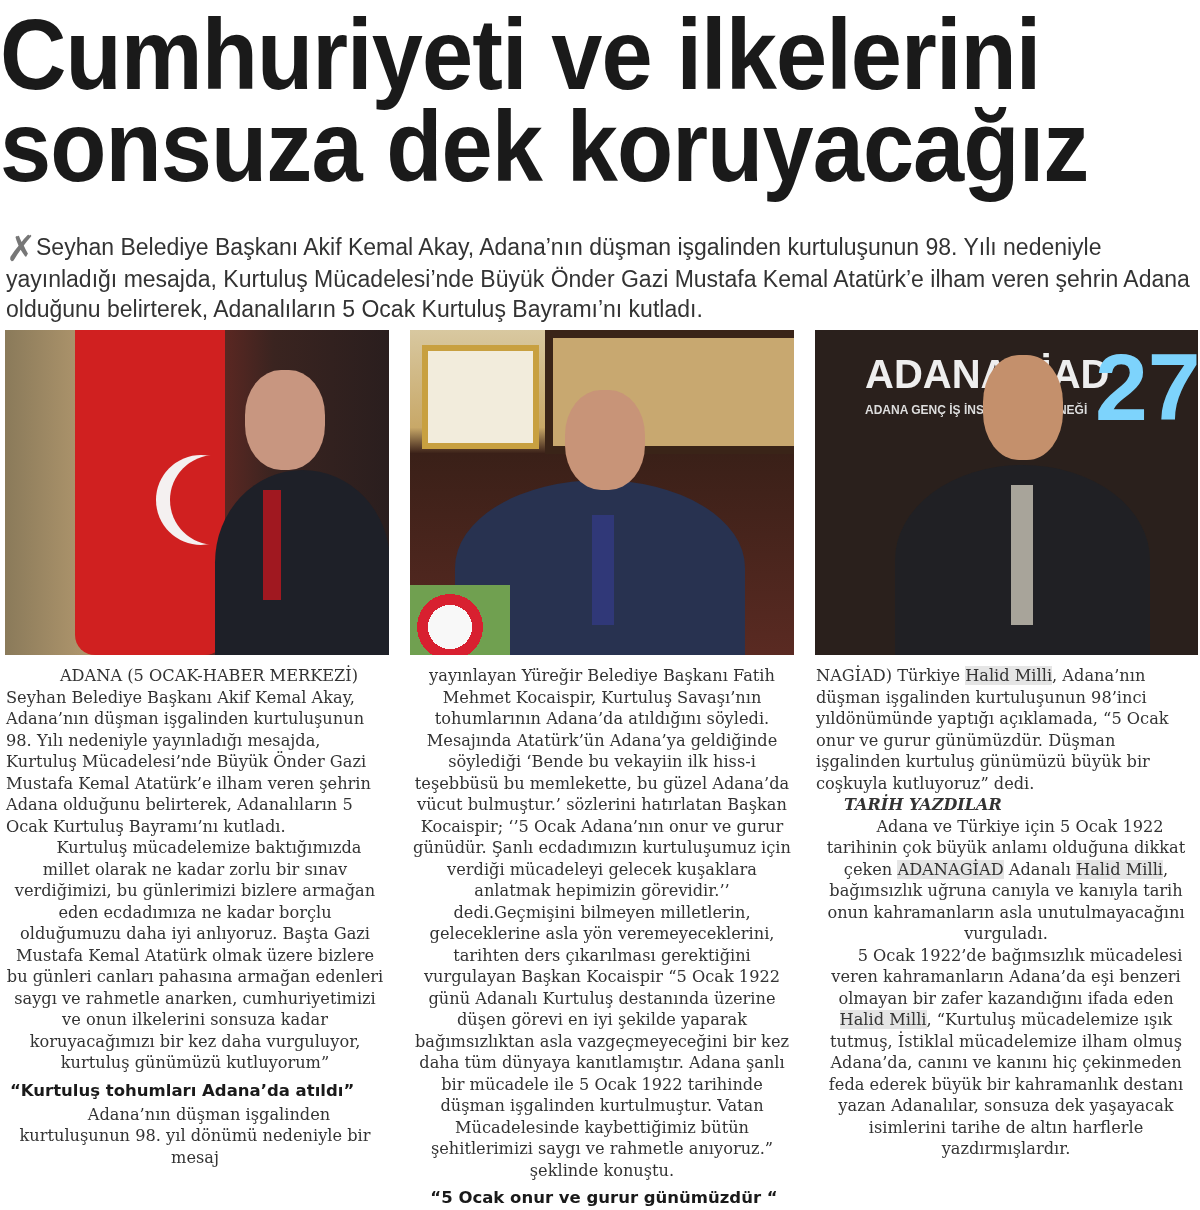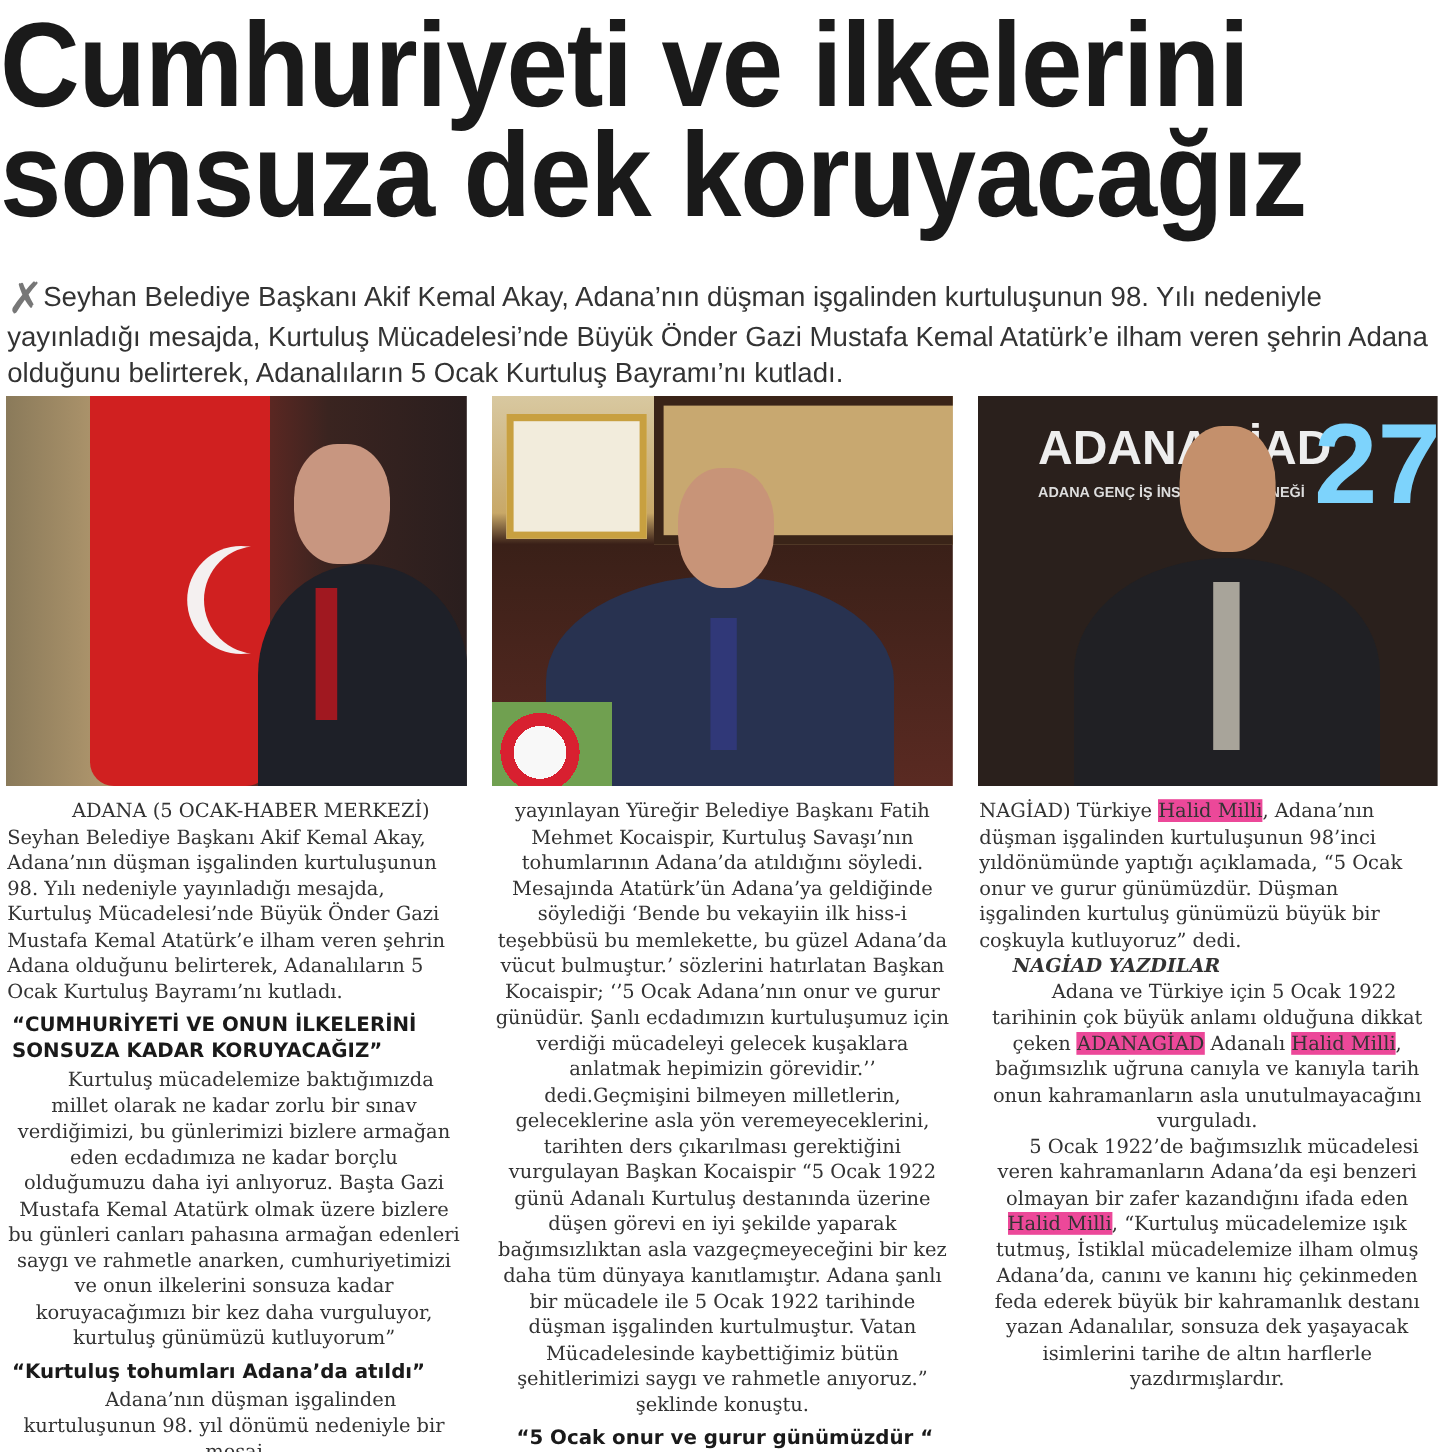--- a/index.html
+++ b/index.html
@@ -46,21 +46,21 @@
     position:absolute; top:665px;
     font-family:"DejaVu Serif", serif; font-size:16.2px; line-height:21.5px; color:#333;
   }
   .c1 { left:6px; width:378px; }
   .c2 { left:411px; width:382px;text-align:center; }
   .c3 { left:816px; width:380px; }
   .col p { margin:0; }
   .col .ind { text-indent:28px;text-align:center; }
   .sub-b { font-family:"DejaVu Sans", sans-serif; font-weight:bold; font-size:16.5px; line-height:22px; color:#1a1a1a; margin:6px 0 2px 4px !important; }
   .sub-i { font-family:"DejaVu Serif", serif; font-style:italic; font-weight:bold; font-size:16px; margin-left:28px !important; }
-  .hl { background:#ec4899; }
+  .hl { background:#e5e5e5; }
 </style>
 </head>
 <body>
 
 <div class="headline">
   <div>Cumhuriyeti ve ilkelerini</div>
   <div>sonsuza dek koruyacağız</div>
 </div>
 
 <div class="deck">
@@ -90,30 +90,29 @@
   <div class="sub">ADANA GENÇ İŞ İNSANLARI DERNEĞİ</div>
   <div class="big">27</div>
   <div class="person body"></div>
   <div class="head"></div>
   <div class="tie"></div>
 </div>
 
 <div class="col c1">
   <p class="ind">ADANA (5 OCAK-HABER MERKEZİ)</p>
   <p>Seyhan Belediye Başkanı Akif Kemal Akay, Adana’nın düşman işgalinden kurtuluşunun 98. Yılı nedeniyle yayınladığı mesajda, Kurtuluş Mücadelesi’nde Büyük Önder Gazi Mustafa Kemal Atatürk’e ilham veren şehrin Adana olduğunu belirterek, Adanalıların 5 Ocak Kurtuluş Bayramı’nı kutladı.</p>
-  <p class="sub-b">“CUMHURİYETİ VE ONUN İLKELERİNİ SONSUZA KADAR KORUYACAĞIZ”</p>
   <p class="ind">Kurtuluş mücadelemize baktığımızda millet olarak ne kadar zorlu bir sınav verdiğimizi, bu günlerimizi bizlere armağan eden ecdadımıza ne kadar borçlu olduğumuzu daha iyi anlıyoruz. Başta Gazi Mustafa Kemal Atatürk olmak üzere bizlere bu günleri canları pahasına armağan edenleri saygı ve rahmetle anarken, cumhuriyetimizi ve onun ilkelerini sonsuza kadar koruyacağımızı bir kez daha vurguluyor, kurtuluş günümüzü kutluyorum”</p>
   <p class="sub-b">“Kurtuluş tohumları Adana’da atıldı”</p>
   <p class="ind">Adana’nın düşman işgalinden kurtuluşunun 98. yıl dönümü nedeniyle bir mesaj</p>
 </div>
 
 <div class="col c2">
   <p>yayınlayan Yüreğir  Belediye Başkanı Fatih Mehmet Kocaispir, Kurtuluş Savaşı’nın tohumlarının Adana’da atıldığını söyledi. Mesajında Atatürk’ün Adana’ya geldiğinde söylediği ‘Bende bu vekayiin ilk hiss-i teşebbüsü bu memlekette, bu güzel Adana’da vücut bulmuştur.’ sözlerini hatırlatan Başkan Kocaispir; ‘’5 Ocak Adana’nın onur ve gurur günüdür. Şanlı ecdadımızın kurtuluşumuz için verdiği mücadeleyi gelecek kuşaklara anlatmak hepimizin görevidir.’’ dedi.Geçmişini bilmeyen milletlerin, geleceklerine asla yön veremeyeceklerini, tarihten ders çıkarılması gerektiğini vurgulayan Başkan Kocaispir “5 Ocak 1922 günü Adanalı Kurtuluş destanında üzerine düşen görevi en iyi şekilde yaparak bağımsızlıktan asla vazgeçmeyeceğini bir kez daha tüm dünyaya kanıtlamıştır. Adana şanlı bir mücadele ile 5 Ocak 1922 tarihinde düşman işgalinden kurtulmuştur. Vatan Mücadelesinde kaybettiğimiz bütün şehitlerimizi saygı ve rahmetle anıyoruz.” şeklinde konuştu.</p>
   <p class="sub-b">“5 Ocak onur ve gurur günümüzdür “</p>
 
 </div>
 
 <div class="col c3">
   <p><span>NAGİAD) Türkiye </span><span class="hl">Halid Milli</span><span>, Adana’nın düşman işgalinden kurtuluşunun 98’inci yıldönümünde yaptığı açıklamada, “5 Ocak onur ve gurur günümüzdür. Düşman işgalinden kurtuluş günümüzü büyük bir coşkuyla kutluyoruz” dedi.</span></p>
-  <p class="sub-i">NAGİAD YAZDILAR</p>
+  <p class="sub-i">TARİH YAZDILAR</p>
   <p class="ind"><span>Adana ve Türkiye için 5 Ocak 1922 tarihinin çok büyük anlamı olduğuna dikkat çeken </span><span class="hl">ADANAGİAD</span><span> Adanalı </span><span class="hl">Halid Milli</span><span>, bağımsızlık uğruna canıyla ve kanıyla tarih onun kahramanların asla unutulmayacağını vurguladı.</span></p>
   <p class="ind"><span>5 Ocak 1922’de bağımsızlık mücadelesi veren kahramanların Adana’da eşi benzeri olmayan bir zafer kazandığını ifada eden </span><span class="hl">Halid Milli</span><span>, “Kurtuluş mücadelemize ışık tutmuş, İstiklal mücadelemize ilham olmuş Adana’da, canını ve kanını hiç çekinmeden feda ederek büyük bir kahramanlık destanı yazan Adanalılar, sonsuza dek yaşayacak isimlerini tarihe de altın harflerle yazdırmışlardır.</span></p>
 </div>
 
 </body></html>

